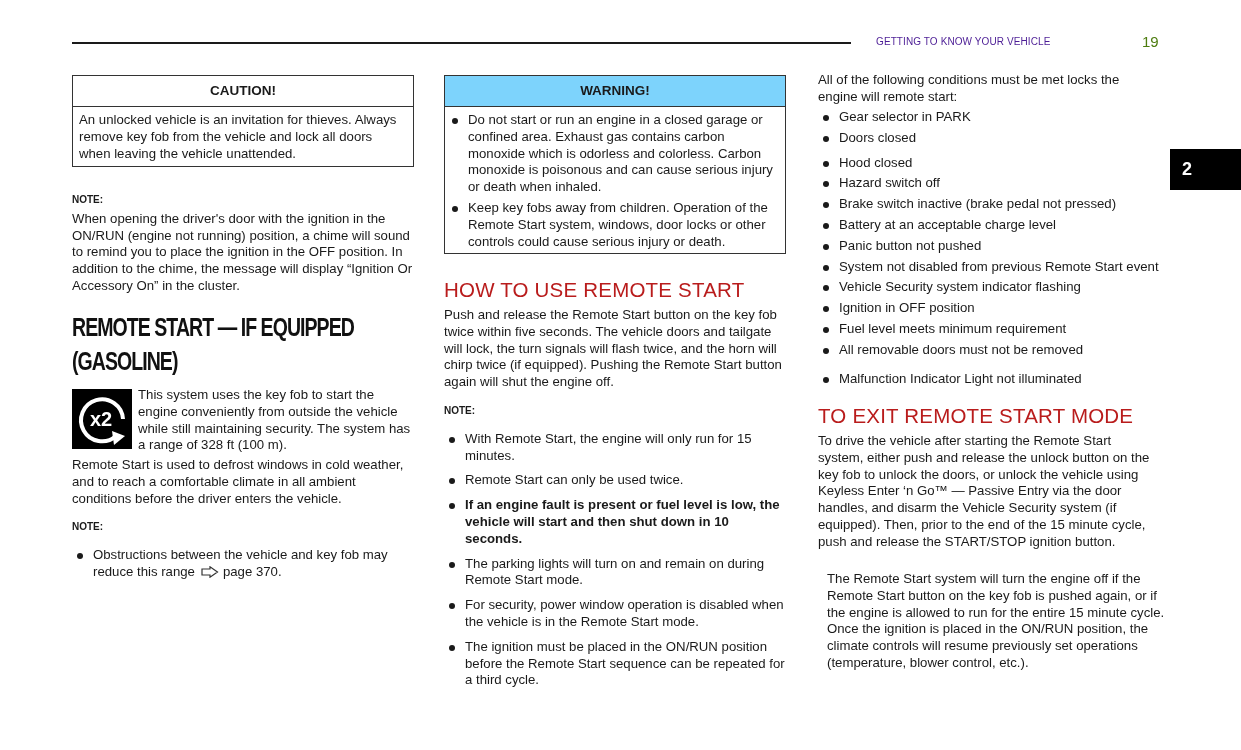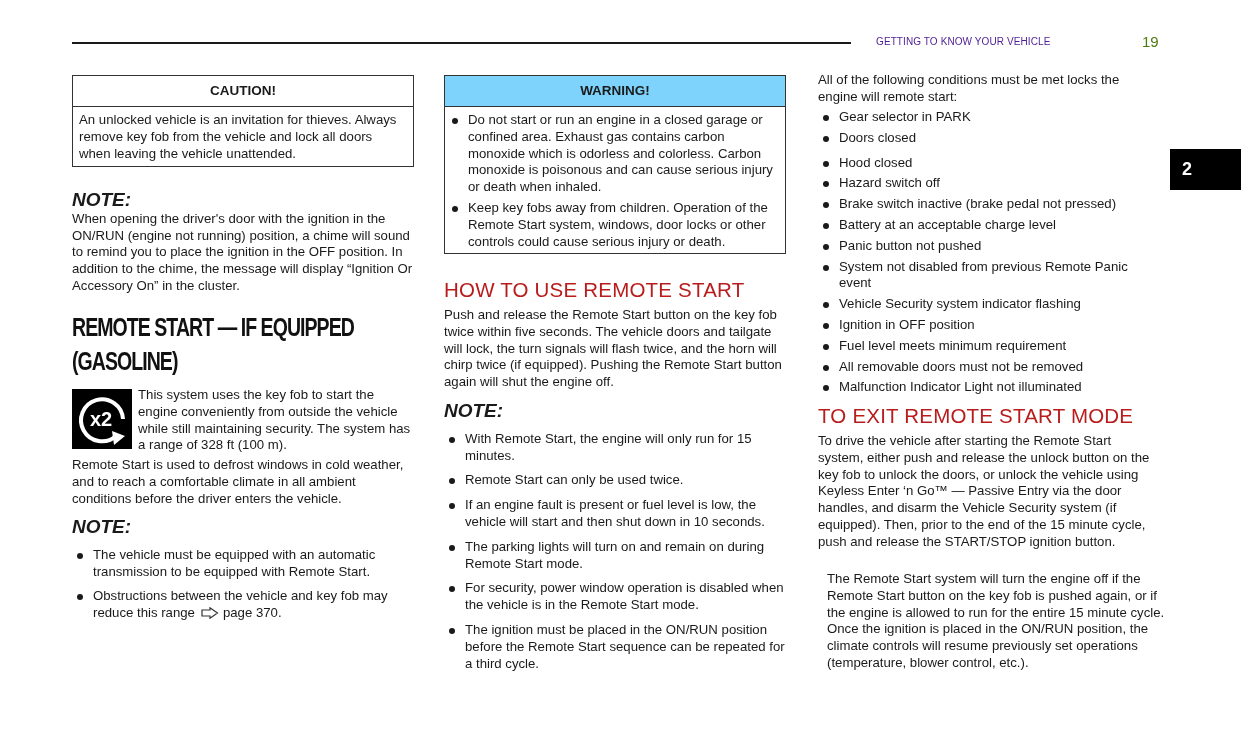--- a/index.html
+++ b/index.html
@@ -74,22 +74,21 @@
       height: 30px;
       line-height: 30px;
       border-bottom: 1px solid #333;
     }
     .box-head.gray { background: #7dd3fc; }
     .box-body {
       padding: 5px 6px 5px 6px;
     }
     .note-label {
       font-weight: bold;
-      font-size: 19px;
-      font-style: italic;
+      font-size: 10px;
     }
     p { margin: 0; }
     ul.bul {
       list-style: none;
       margin: 0;
       padding: 0;
     }
     ul.bul li {
       position: relative;
       padding-left: 21px;
@@ -164,21 +163,20 @@
       <text x="29" y="37" text-anchor="middle" font-family="Liberation Sans, sans-serif" font-weight="bold" font-size="20" fill="#fff">x2</text>
     </svg>
   </div>
   <p style="position:absolute; left:66px; top:387px; width:276px;">This system uses the key fob to start the engine conveniently from outside the vehicle while still maintaining security. The system has a range of 328 ft (100 m).</p>
 
   <p style="position:absolute; left:0; top:457px; width:342px;">Remote Start is used to defrost windows in cold weather, and to reach a comfortable climate in all ambient conditions before the driver enters the vehicle.</p>
 
   <div style="position:absolute; left:0; top:519px; width:342px;">
     <div class="note-label" style="margin-bottom:11px;">NOTE:</div>
     <ul class="bul">
-      <li style="margin-bottom:8px;"><span>The vehicle must be equipped with an automatic transmission to be equipped with Remote Start.</span></li>
       <li>
         <span>Obstructions between the vehicle and key fob may reduce this range</span><span class="arrow-ref"><svg width="18" height="12" viewBox="0 0 18 12">
               <path d="M1 3 H9 V0.8 L16.5 6 L9 11.2 V9 H1 Z" fill="none" stroke="#333" stroke-width="1.2"></path>
             </svg></span><span>page 370.</span>
       </li>
     </ul>
   </div>
 </div>
 
 <div class="col col2">
@@ -191,42 +189,42 @@
   </div>
 
   <div class="h-section" style="position:absolute; left:0; top:278px; white-space:nowrap;">HOW TO USE REMOTE START</div>
   <p style="position:absolute; left:0; top:307px; width:342px;">Push and release the Remote Start button on the key fob twice within five seconds. The vehicle doors and tailgate will lock, the turn signals will flash twice, and the horn will chirp twice (if equipped). Pushing the Remote Start button again will shut the engine off.</p>
 
   <div style="position:absolute; left:0; top:403px; width:342px;">
     <div class="note-label" style="margin-bottom:11px;">NOTE:</div>
     <ul class="bul">
       <li style="margin-bottom:8px;">With Remote Start, the engine will only run for 15 minutes.</li>
       <li style="margin-bottom:8px;">Remote Start can only be used twice.</li>
-      <li style="margin-bottom:8px;">If an engine fault is present or fuel level is low, the vehicle will start and then shut down in 10 seconds.</li>
+      <li style="margin-bottom:8px;font-weight:bold;">If an engine fault is present or fuel level is low, the vehicle will start and then shut down in 10 seconds.</li>
       <li style="margin-bottom:8px;">The parking lights will turn on and remain on during Remote Start mode.</li>
       <li style="margin-bottom:8px;">For security, power window operation is disabled when the vehicle is in the Remote Start mode.</li>
       <li>The ignition must be placed in the ON/RUN position before the Remote Start sequence can be repeated for a third cycle.</li>
     </ul>
   </div>
 </div>
 
 <div class="col col3">
   <p style="position:absolute; left:0; top:72px; width:342px;">All of the following conditions must be met locks the engine will remote start:</p>
   <ul class="bul" style="position:absolute; left:0; top:109px; width:342px;">
     <li style="margin-bottom:4px;">Gear selector in PARK</li>
     <li style="margin-bottom:8px;">Doors closed</li>
     <li style="margin-bottom:4px;">Hood closed</li>
     <li style="margin-bottom:4px;">Hazard switch off</li>
     <li style="margin-bottom:4px;">Brake switch inactive (brake pedal not pressed)</li>
     <li style="margin-bottom:4px;">Battery at an acceptable charge level</li>
     <li style="margin-bottom:4px;">Panic button not pushed</li>
-    <li style="margin-bottom:4px;">System not disabled from previous Remote Panic event</li>
+    <li style="margin-bottom:4px;">System not disabled from previous Remote Start event</li>
     <li style="margin-bottom:4px;">Vehicle Security system indicator flashing</li>
     <li style="margin-bottom:4px;">Ignition in OFF position</li>
     <li style="margin-bottom:4px;">Fuel level meets minimum requirement</li>
-    <li style="margin-bottom:4px;">All removable doors must not be removed</li>
+    <li style="margin-bottom:12px;">All removable doors must not be removed</li>
     <li>Malfunction Indicator Light not illuminated</li>
   </ul>
 
   <div class="h-section" style="position:absolute; left:0; top:404px; white-space:nowrap;">TO EXIT REMOTE START MODE</div>
   <p style="position:absolute; left:0; top:433px; width:342px;">To drive the vehicle after starting the Remote Start system, either push and release the unlock button on the key fob to unlock the doors, or unlock the vehicle using Keyless Enter ‘n Go™ — Passive Entry via the door handles, and disarm the Vehicle Security system (if equipped). Then, prior to the end of the 15 minute cycle, push and release the START/STOP ignition button.</p>
   <p style="position:absolute; left:9px; top:571px; width:342px;">The Remote Start system will turn the engine off if the Remote Start button on the key fob is pushed again, or if the engine is allowed to run for the entire 15 minute cycle. Once the ignition is placed in the ON/RUN position, the climate controls will resume previously set operations (temperature, blower control, etc.).</p>
 </div>
 
 </body></html>

